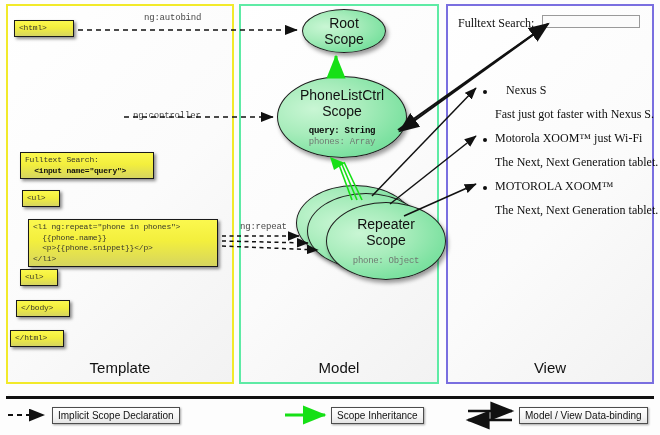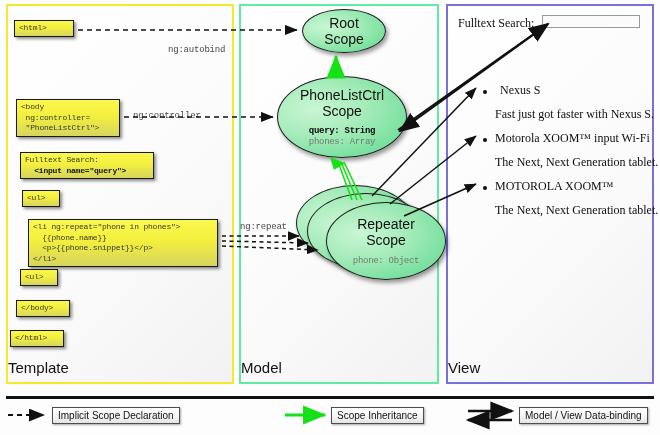--- a/index.html
+++ b/index.html
@@ -23,21 +23,21 @@
   }
   #panel-template { left: 6px;   top: 4px; width: 228px; height: 380px; border: 2px solid #f2ea2a; }
   #panel-model    { left: 239px; top: 4px; width: 200px; height: 380px; border: 2px solid #5eeba5; }
   #panel-view     { left: 446px; top: 4px; width: 208px; height: 380px; border: 2px solid #7a6fe0; }
 
   .panel-label {
     position: absolute;
     bottom: 6px;
     left: 0;
     width: 100%;
-    text-align: left;
+    text-align: center;
     font-size: 15px;
     color: #111;
     font-family: "Liberation Sans", sans-serif;
   }
 
   
   .codebox {
     position: absolute;
     box-sizing: border-box;
     background: linear-gradient(180deg, #fbf84e 0%, #f3ef3d 45%, #d6d55f 100%);
@@ -160,23 +160,20 @@
   </div>
   <div class="panel" id="panel-model">
     <div class="panel-label">Model</div>
   </div>
   <div class="panel" id="panel-view">
     <div class="panel-label">View</div>
   </div>
 
   <div class="codebox" style="left:14px; top:20px; width:60px;">&lt;html&gt;</div>
 
-  <div class="codebox" style="left:16px; top:99px; width:104px;">&lt;body
- ng:controller=
- "PhoneListCtrl"&gt;</div>
 
   <div class="codebox" style="left:20px; top:152px; width:134px;"><span>Fulltext Search:</span>
 <b>  &lt;input name="query"&gt;</b></div>
 
   <div class="codebox" style="left:22px; top:190px; width:38px;">&lt;ul&gt;</div>
 
   <div class="codebox" style="left:28px; top:219px; width:190px;">&lt;li ng:repeat="phone in phones"&gt;
   {{phone.name}}
   &lt;p&gt;{{phone.snippet}}&lt;/p&gt;
 &lt;/li&gt;</div>
@@ -206,33 +203,33 @@
     <div class="scope-title">Repeater</div>
     <div class="scope-title" style="margin-bottom:8px;">Scope</div>
     <div class="scope-prop prop-dim">phone: Object</div>
   </div>
 
   <div class="view-inner" style="left:446px; top:4px; width:208px; height:380px;">
     <div class="view-search-label">Fulltext Search:</div>
     <div class="view-search-input" title=""></div>
 
     <div class="view-bullet" style="left:37px; top:86px;"></div>
-    <div class="view-item" style="left:54px; top:79px;">Nexus S</div>
+    <div class="view-item" style="left:60px; top:79px;">Nexus S</div>
     <div class="view-item" style="left:49px; top:103px;">Fast just got faster with Nexus S.</div>
 
     <div class="view-bullet" style="left:37px; top:134px;"></div>
-    <div class="view-item" style="left:49px; top:127px;">Motorola XOOM™  input Wi-Fi</div>
+    <div class="view-item" style="left:49px; top:127px;">Motorola XOOM™  just Wi-Fi</div>
     <div class="view-item" style="left:49px; top:151px;">The Next, Next Generation tablet.</div>
 
     <div class="view-bullet" style="left:37px; top:182px;"></div>
     <div class="view-item" style="left:49px; top:175px;text-align:right;">MOTOROLA XOOM™</div>
     <div class="view-item" style="left:49px; top:199px;">The Next, Next Generation tablet.</div>
   </div>
 
-  <div class="conn-label" style="left:168px; top:13px;margin-top:32px;">ng:autobind</div>
+  <div class="conn-label" style="left:144px; top:13px;">ng:autobind</div>
   <div class="conn-label" style="left:133px; top:111px;">ng:controller</div>
   <div class="conn-label" style="left:240px; top:222px;">ng:repeat</div>
 
   <svg class="overlay" viewBox="0 0 660 435">
     <defs>
       <marker id="ah-black" markerWidth="9" markerHeight="9" refX="7.5" refY="3.2" orient="auto">
         <path d="M0,0 L8,3.2 L0,6.4 z" fill="#111"></path>
       </marker>
       <marker id="ah-green" markerWidth="9" markerHeight="9" refX="7.5" refY="3.2" orient="auto">
         <path d="M0,0 L8,3.2 L0,6.4 z" fill="#16e016"></path>

